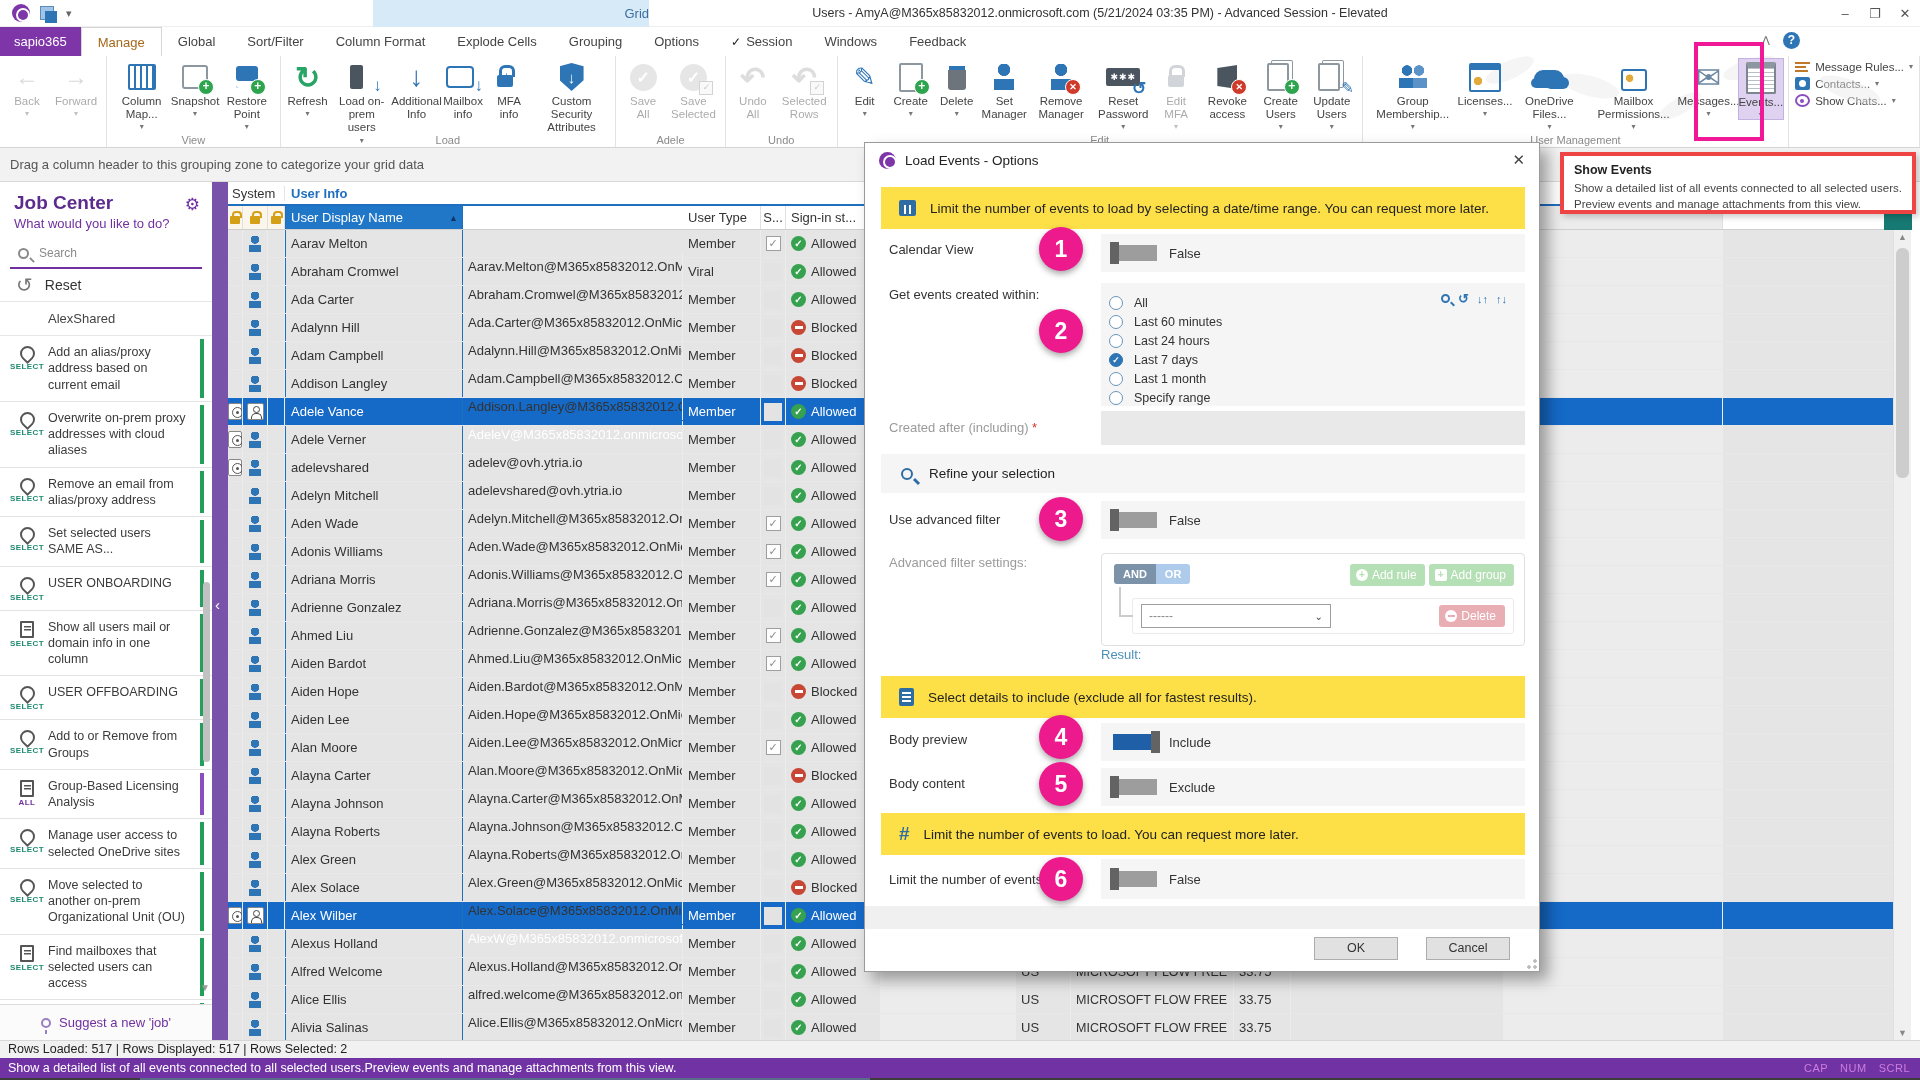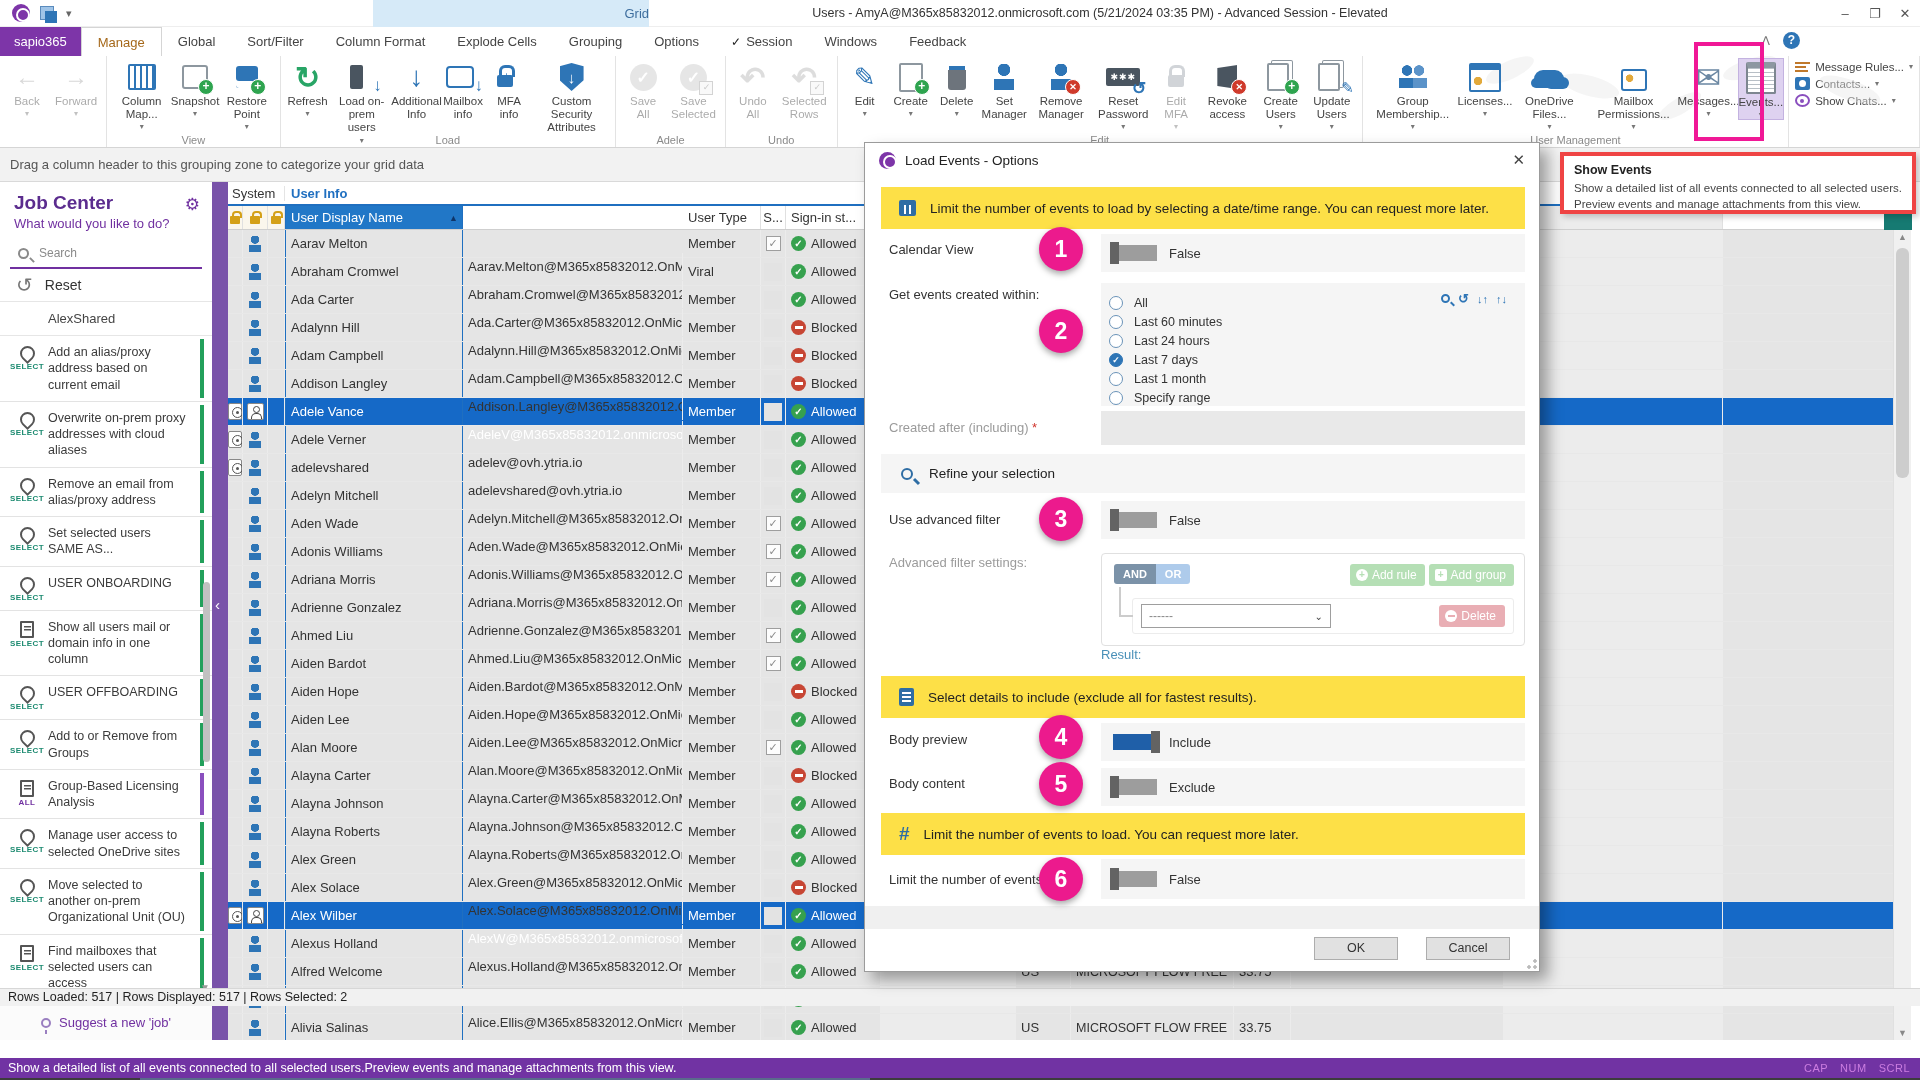--- a/index.html
+++ b/index.html
@@ -236,21 +236,21 @@
 
   
   .annot { position:absolute; width:44px; height:44px; border-radius:50%; background:#ec1a8d; color:#fff; font-size:23px; font-weight:bold; display:flex; align-items:center; justify-content:center; box-shadow:0 3px 6px rgba(0,0,0,.35); z-index:45; }
 
   
   .tooltip { position:absolute; left:1560px; top:152px; width:356px; height:62px; background:#fff; border:4px solid #ef4444; box-shadow:3px 3px 6px rgba(0,0,0,.2); z-index:35; padding:7px 10px; }
   .tt-title { font-size:12.5px; font-weight:bold; color:#222; margin-bottom:4px; }
   .tt-body { font-size:11.5px; color:#444; line-height:1.35; }
 
   
-  .statusbar { position:absolute; left:0; top:988px; width:1920px; height:18px; background:#f1f1f1; border-top:1px solid #d7d7d7; font-size:12.5px; color:#222; line-height:17px; padding-left:8px; }
+  .statusbar { position:absolute; left:0; top:1040px; width:1920px; height:18px; background:#f1f1f1; border-top:1px solid #d7d7d7; font-size:12.5px; color:#222; line-height:17px; padding-left:8px; }
   .purplebar { position:absolute; left:0; top:1058px; width:1920px; height:20px; background:#7133a3; color:#fff; font-size:12.5px; line-height:20px; padding-left:8px; }
   .pkeys { position:absolute; right:10px; top:0; color:#cb7de0; font-size:11px; letter-spacing:.5px; display:flex; gap:12px; }
   .darkstrip { position:absolute; left:0; top:1078px; width:1920px; height:2px; background:#3c3c3c; }
   .darkstrip i { position:absolute; left:140px; width:730px; height:2px; background:#5a6b8c; }
 </style>
 </head>
 <body>
 
 <div class="app">
 

